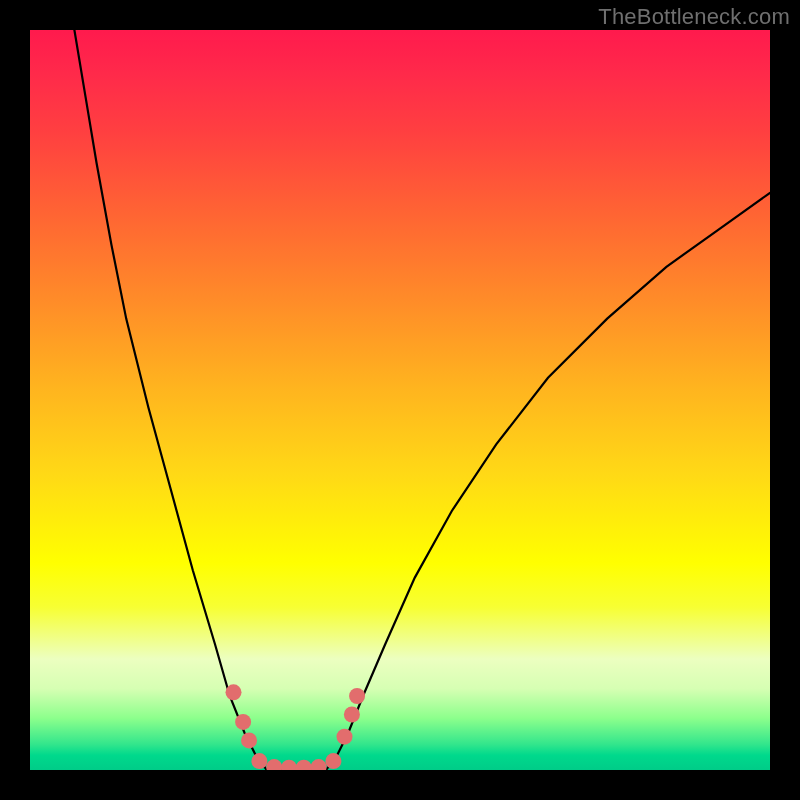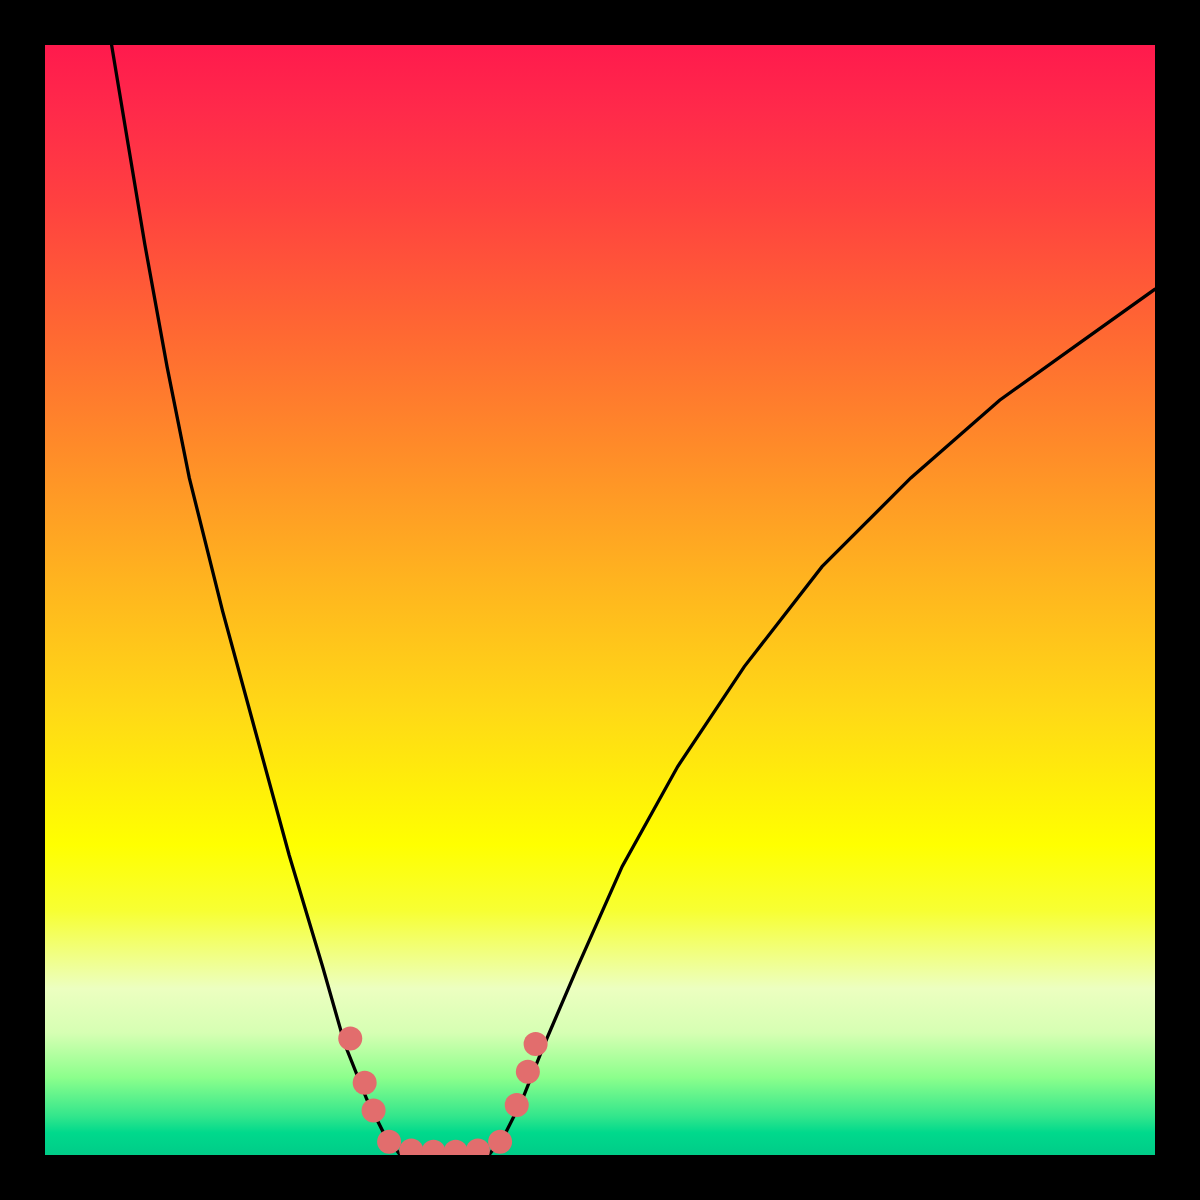--- a/index.html
+++ b/index.html
@@ -60,20 +60,21 @@
   }
   svg.curve {
     position: absolute;
     inset: 0;
   }
 </style>
 </head>
 <body>
 
 <div class="frame">
+  <div class="watermark">TheBottleneck.com</div>
   <div class="plot">
     <div class="gradient"></div>
     <svg class="curve" viewBox="0 0 740 740" preserveAspectRatio="none">
       <path id="curve-left" fill="none" stroke="#000" stroke-width="2.2" stroke-linecap="round" d="M44.40 0.00 L55.50 66.60 L66.60 133.20 L81.40 214.60 L96.20 288.60 L118.40 377.40 L140.60 458.80 L162.80 540.20 L185.00 614.20 L199.80 666.00 L214.60 703.00 L225.70 725.20 L236.80 740.00"></path>
       <path id="curve-flat" fill="none" stroke="#000" stroke-width="2.2" stroke-linecap="round" d="M 236.80 740.00 L 296.00 740.00"></path>
       <path id="curve-right" fill="none" stroke="#000" stroke-width="2.2" stroke-linecap="round" d="M296.00 740.00 L307.10 725.20 L318.20 703.00 L333.00 666.00 L355.20 614.20 L384.80 547.60 L421.80 481.00 L466.20 414.40 L518.00 347.80 L577.20 288.60 L636.40 236.80 L688.20 199.80 L740.00 162.80"></path>
       <g id="markers">
           <circle cx="203.50" cy="662.30" r="8" fill="#e26d6d"></circle>
           <circle cx="213.12" cy="691.90" r="8" fill="#e26d6d"></circle>
           <circle cx="219.04" cy="710.40" r="8" fill="#e26d6d"></circle>

